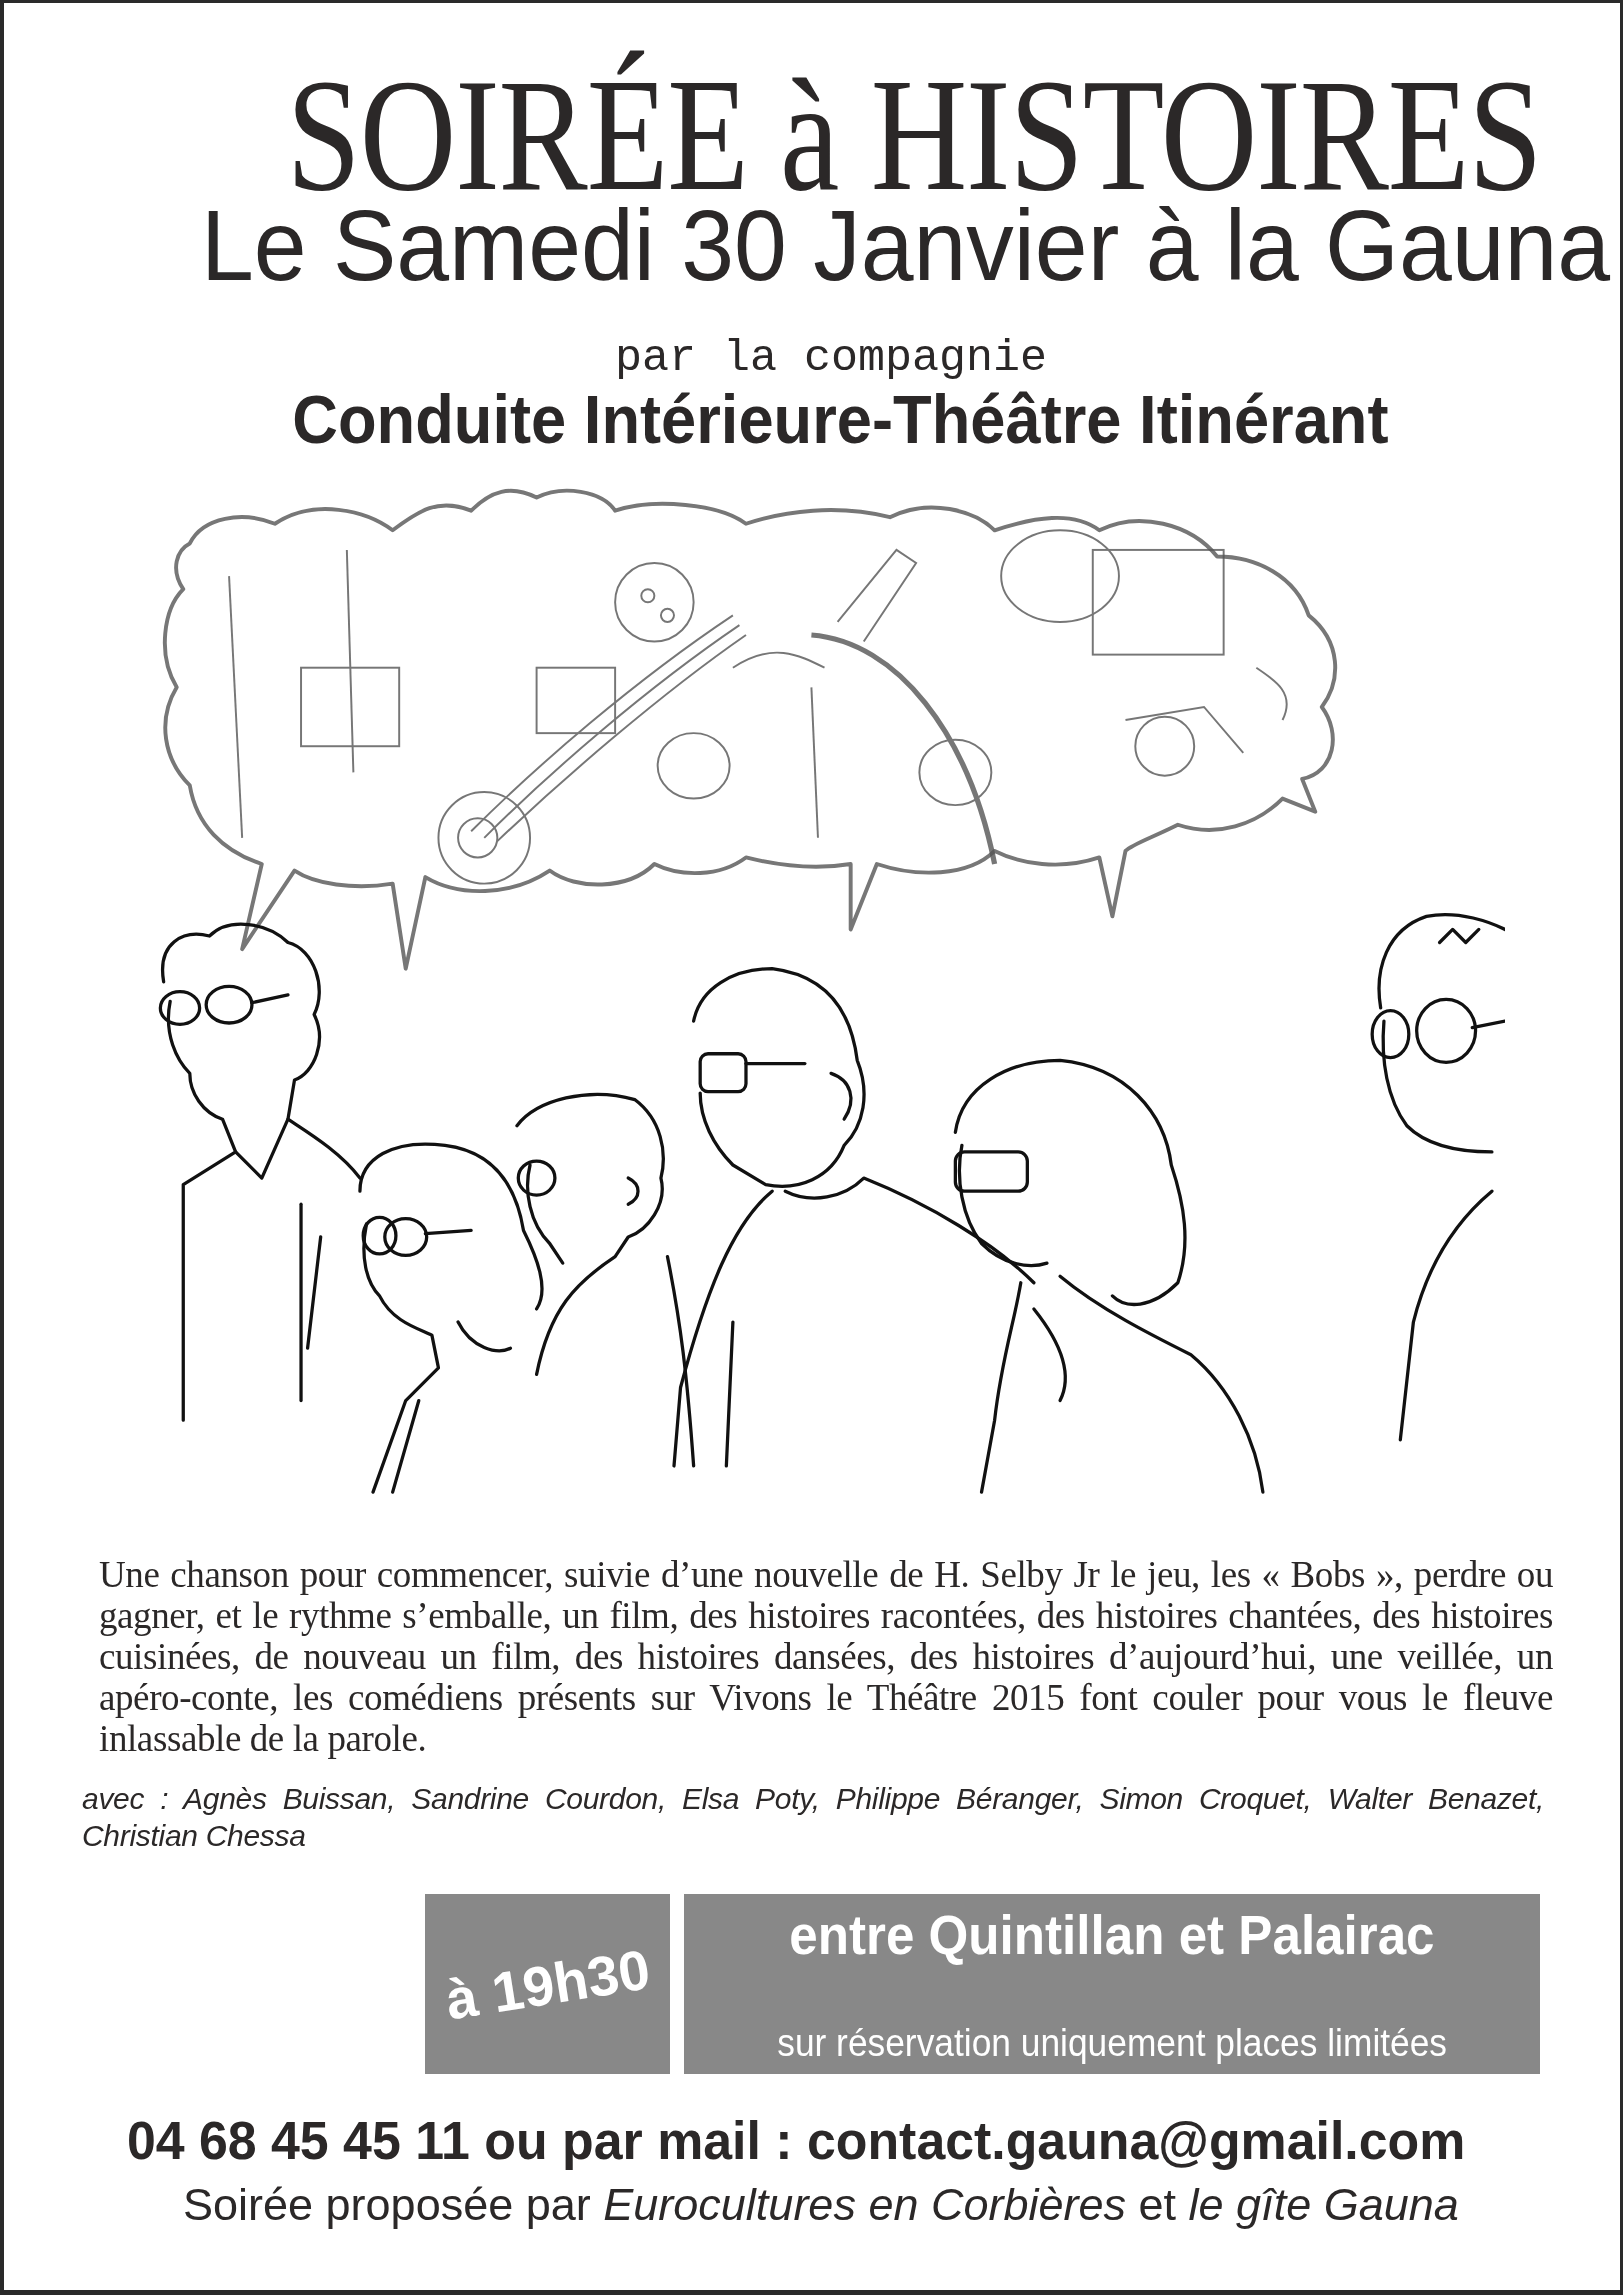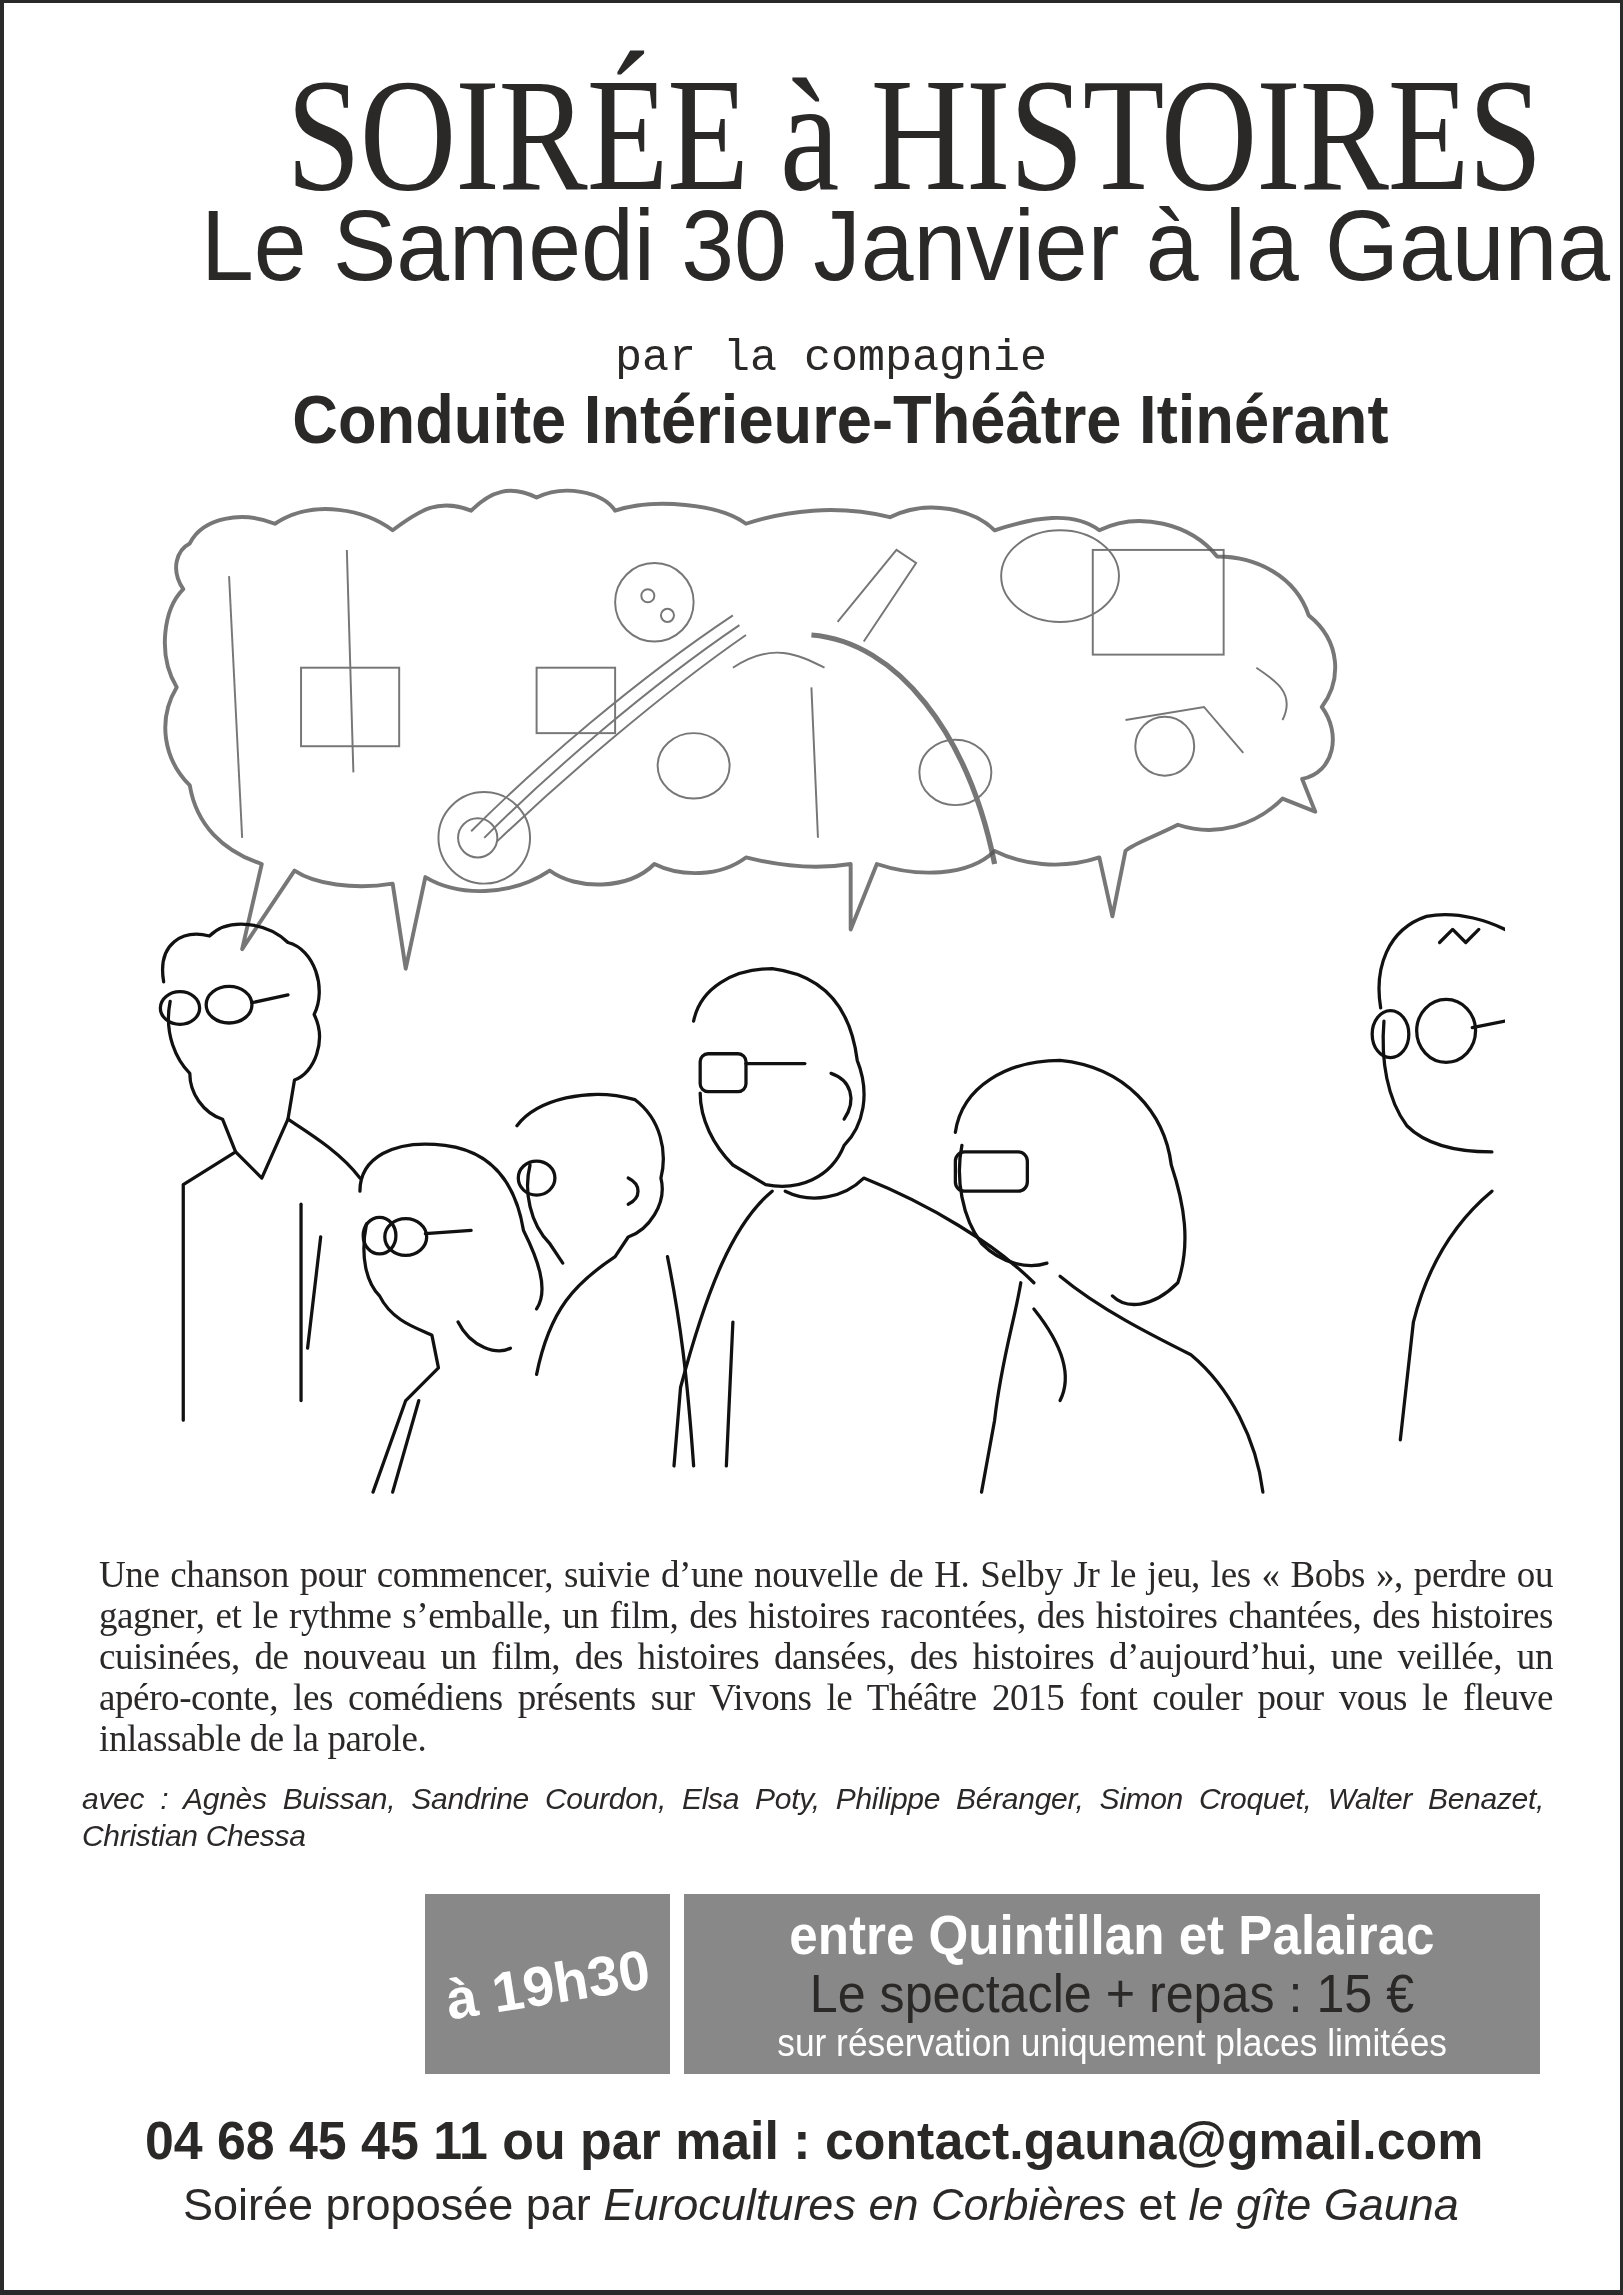--- a/index.html
+++ b/index.html
@@ -25,21 +25,21 @@
           font-size:30px; line-height:37px; text-align:justify; white-space:normal; letter-spacing:-0.3px; }
   .box { position:absolute; background:#888888; }
   .box-time { left:425px; top:1894px; width:245px; height:180px; display:flex; align-items:center; justify-content:center; }
   .box-time span { color:#ffffff; font-family:"Liberation Sans", sans-serif; font-weight:bold; font-size:56px;
                    transform:rotate(-9deg); display:inline-block; white-space:nowrap; }
   .box-info { left:684px; top:1894px; width:856px; height:180px; text-align:center; font-family:"Liberation Sans", sans-serif; }
   .info-1 { position:absolute; left:0; top:11.8px; width:100%; color:#ffffff; font-weight:bold; font-size:55px; line-height:59px; white-space:nowrap; }
   .info-2 { position:absolute; left:0; top:71px; width:100%; color:#2b2828; font-size:54px; line-height:56px; white-space:nowrap; }
   .info-3 { position:absolute; left:0; top:128px; width:100%; color:#ffffff; font-size:38px; line-height:42px; white-space:nowrap; }
   .info-1 span, .info-2 span, .info-3 span { display:inline-block; transform:scaleX(0.93); }
-  .phone { left:99px; top:2108px; width:1430px; text-align:center; font-family:"Liberation Sans", sans-serif;
+  .phone { left:99px; top:2108px; width:1430px; font-family:"Liberation Sans", sans-serif;
            font-weight:bold; font-size:54px; line-height:65px; }
   .phone span { display:inline-block; transform:scaleX(0.96); }
   .sponsor { left:183px; top:2180px; width:1255px; text-align:left; font-family:"Liberation Sans", sans-serif;
              font-size:45px; line-height:50px; }
   .sponsor i { font-style:italic; }
 </style>
 </head>
 <body>
 
 <div class="frame"></div>
@@ -144,21 +144,20 @@
 
 <div class="abs desc">Une chanson pour commencer, suivie d’une nouvelle de H. Selby Jr le jeu, les «  Bobs  », perdre ou gagner, et le rythme s’emballe, un film, des histoires racontées, des histoires chantées, des histoires cuisinées, de nouveau un film, des histoires dansées, des histoires d’aujourd’hui, une veillée, un apéro-conte, les comédiens présents sur Vivons le Théâtre 2015 font couler pour vous le fleuve inlassable de la parole.</div>
 <div class="abs cast">avec : Agnès Buissan, Sandrine Courdon, Elsa Poty, Philippe Béranger, Simon Croquet, Walter Benazet, Christian Chessa</div>
 
 <div class="box box-time">
   <span>à 19h30</span>
 </div>
 
 <div class="box box-info">
   <div class="info-1"><span>entre Quintillan et Palairac</span></div>
-  <div class="info-2"><span>Le spectacle + repas  : 15 €</span></div>
   <div class="info-3"><span>sur réservation uniquement places limitées</span></div>
 </div>
 
 <div class="abs phone"><span>04 68 45 45 11 ou par mail : contact.gauna@gmail.com</span></div>
 
 <div class="abs sponsor">
   <span>Soirée proposée par </span><i>Eurocultures en Corbières</i><span> et </span><i>le gîte Gauna</i>
 </div>
 
 

